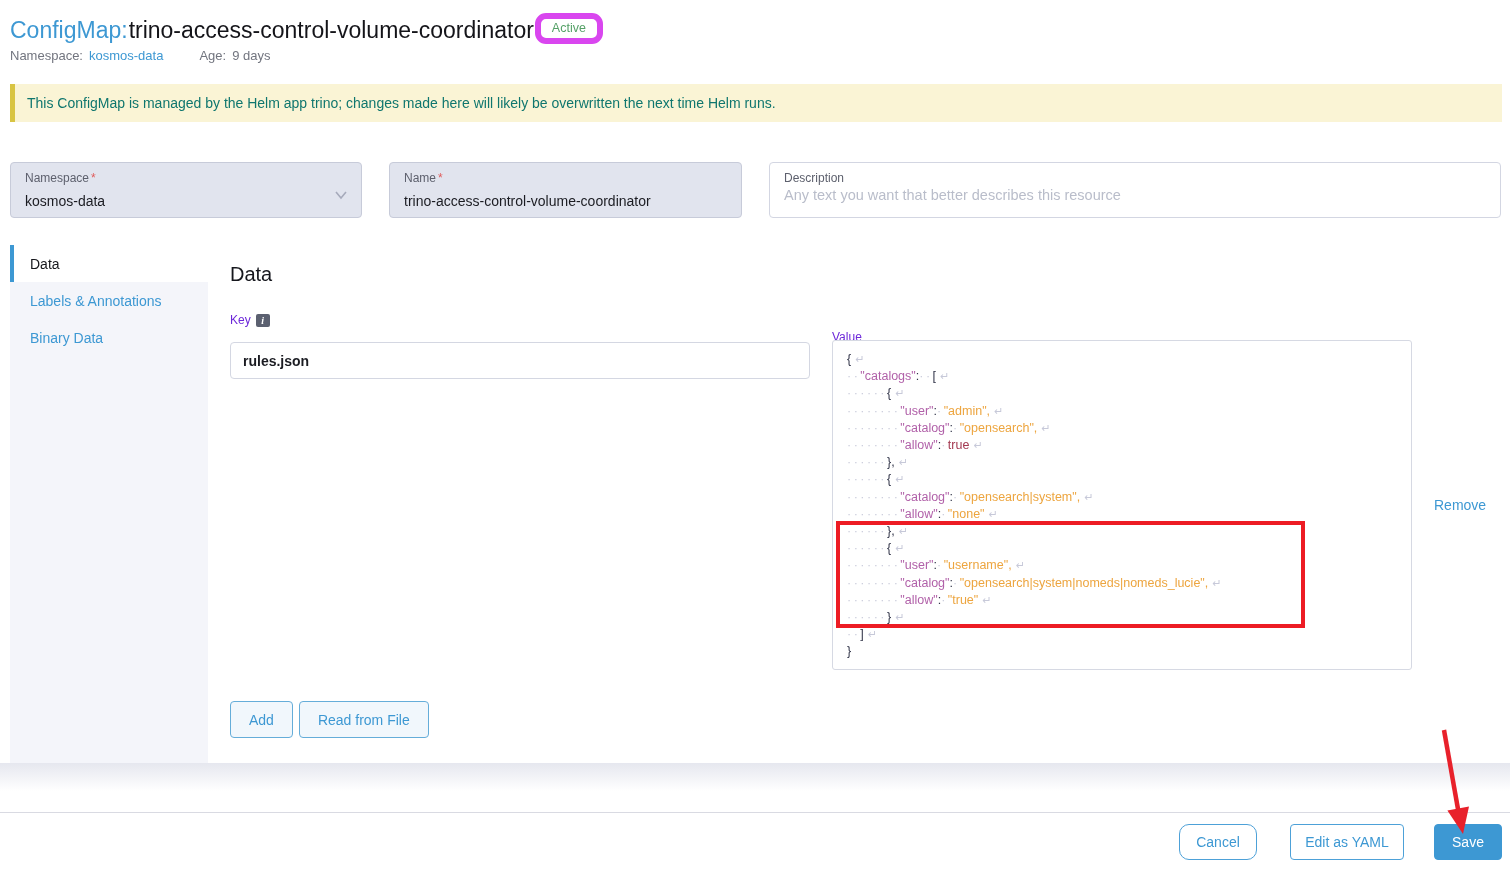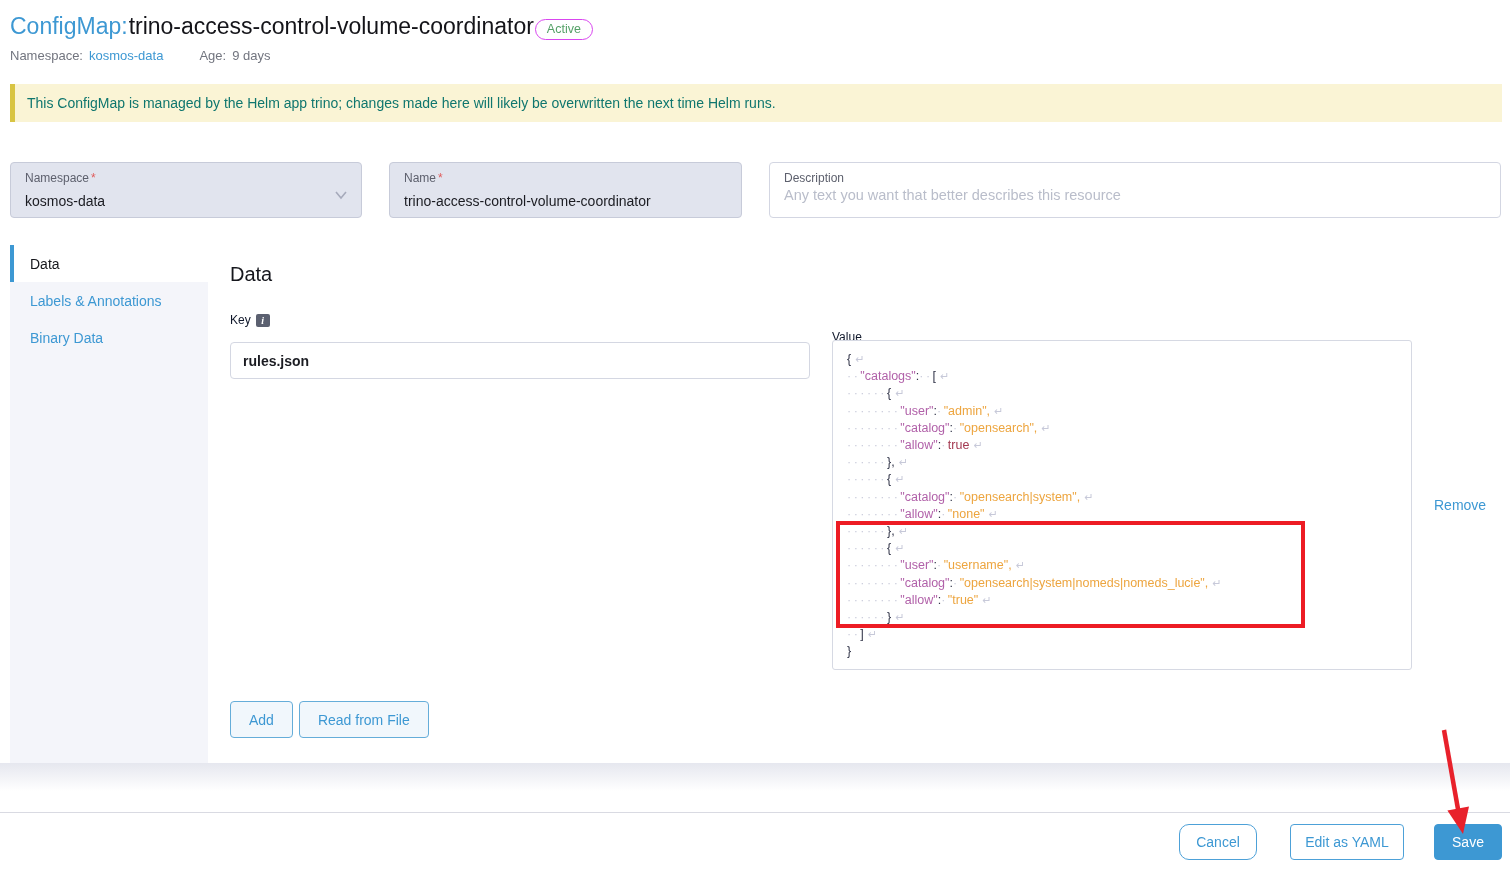--- a/index.html
+++ b/index.html
@@ -3,21 +3,21 @@
 <meta charset="utf-8">
 <style>
   * { margin:0; padding:0; box-sizing:border-box; }
   html,body { width:1510px; height:872px; background:#fff; font-family:"Liberation Sans", sans-serif; overflow:hidden; }
   #page { position:relative; width:1510px; height:872px; background:#fff; }
 
   
   .hdr-title { position:absolute; left:10px; top:13px; display:flex; align-items:flex-end; gap:1px; }
   .hdr-kind { font-size:23px; color:#3d98d3; }
   .hdr-name { font-size:23px; color:#141419; }
-  .badge { font-size:12.5px; color:#55a167; border:1px solid #d946ef; border-radius:11px; padding:2px 11px 3px; background:#fff; }
+  .badge { font-size:12.5px; color:#55a167; border:6px solid #d946ef; border-radius:11px; padding:2px 11px 3px; background:#fff; }
   .hdr-sub { position:absolute; left:10px; top:48px; font-size:13px; color:#72757f; display:flex; gap:6px; align-items:baseline; }
   .hdr-sub .lnk { color:#3d98d3; cursor:pointer; }
   .hdr-sub .gap { display:inline-block; width:24px; }
 
   
   .banner { position:absolute; left:10px; top:84px; width:1492px; height:38px; background:#faf4d5; border-left:5px solid #d8c443; display:flex; align-items:center; padding-left:12px; font-size:14px; color:#0f766e; }
 
   
   .fieldbox { position:absolute; height:56px; border-radius:4px; }
   .fieldbox.disabled { background:#e1e4ee; border:1px solid #c7cbd9; }
@@ -33,21 +33,21 @@
   #desc-box input::placeholder { color:#b9bdca; }
 
   
   .panel { position:absolute; left:10px; top:245px; width:1492px; height:518px; background:#fff; }
   .panel-shadow { position:absolute; left:0; top:763px; width:1510px; height:28px; background:linear-gradient(to bottom, rgba(188,192,212,0.38), rgba(255,255,255,0)); pointer-events:none; }
   .tabcol { position:absolute; left:0; top:0; width:198px; height:518px; background:#f4f5fa; }
   .tab { height:37px; display:flex; align-items:center; padding-left:20px; font-size:14px; color:#3d98d3; cursor:pointer; }
   .tab.active { background:#fff; color:#15161b; border-left:4px solid #3d98d3; padding-left:16px; }
 
   .sec-title { position:absolute; left:220px; top:18px; font-size:20px; font-weight:500; color:#16171d; }
-  .lbl { font-size:12px; color:#0f172a; }
+  .lbl { font-size:12px; color:#6d28d9; }
   .key-label-row { position:absolute; left:220px; top:68px; display:flex; align-items:center; gap:5px; }
   .info-icon { width:14px; height:13px; background:#5b6070; color:#fff; border-radius:2px; font-size:10px; font-style:italic; font-weight:bold; display:flex; align-items:center; justify-content:center; font-family:"Liberation Serif",serif; cursor:pointer; }
   .value-label { position:absolute; left:822px; top:70px;margin-top:15px; }
   .key-input { position:absolute; left:220px; top:97px; width:580px; height:37px; border:1px solid #d4d7e2; border-radius:4px; padding:0 12px; font-size:14px; color:#1b1c22; font-family:"Liberation Sans",sans-serif; outline:none; background:#fff;font-weight:bold; }
 
   
   .editor { position:absolute; left:822px; top:95px; width:580px; height:330px; border:1px solid #d6d9e3; border-radius:3px; background:#fff; padding:10px 6px 10px 14px; overflow:hidden; cursor:text; }
   .cm-line { font-size:12.5px; line-height:17.2px; white-space:pre; }
   .tk-ws { color:#caccdb; letter-spacing:2.5px; }
   .tk-key { color:#b161a9; }

